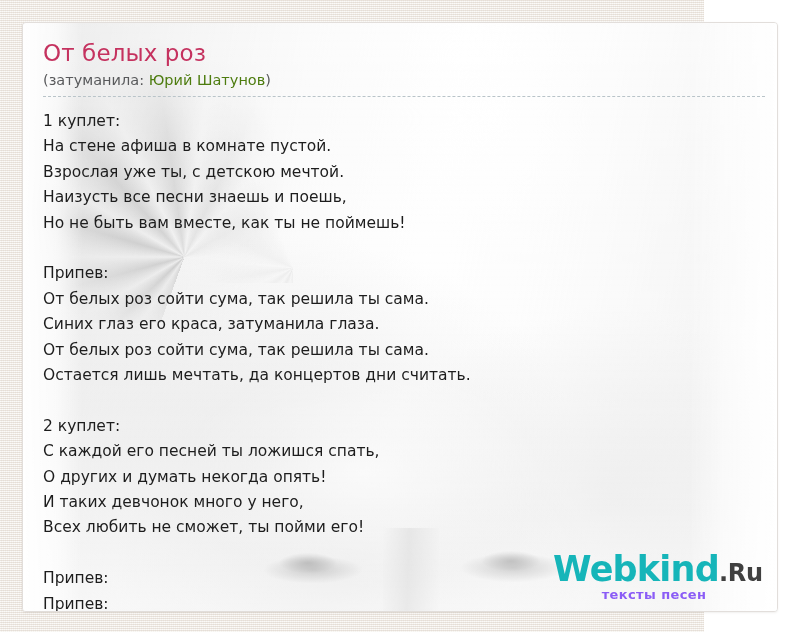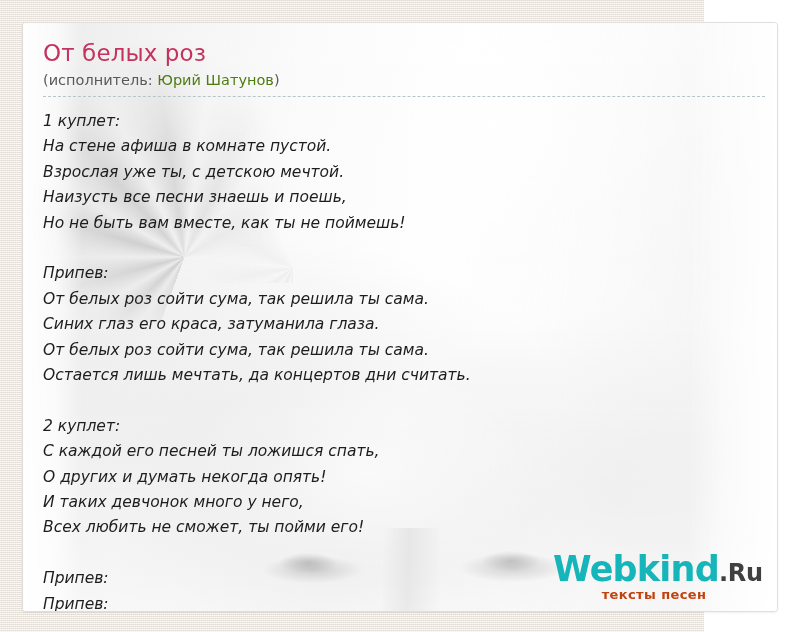--- a/index.html
+++ b/index.html
@@ -161,21 +161,21 @@
     width: 722px;
   }
 
   .lyrics-body {
     margin-top: 12px;
     font-size: 15.5px;
     line-height: 25.4px;
     color: #1d1d1d;
     white-space: pre-wrap;
   }
-  .lyric-line { min-height: 25.4px; font-style: italic; }
+  .lyric-line { min-height: 25.4px; }
   .lyric-line.blank { height: 25.4px; }
 
   
   .site-logo {
     position: absolute;
     right: 14px;
     bottom: 10px;
     z-index: 4;
     text-align: center;
     line-height: 1;
@@ -188,21 +188,21 @@
     letter-spacing: -0.8px;
     line-height: 36px;
   }
   .logo-web   { color: #16b5b9; margin-left: 8px; }
   .logo-dotru { color: #404040; font-size: 24px; letter-spacing: -0.2px; }
   .logo-tagline {
     margin-top: -3px;
     font-size: 13px;
     font-weight: bold;
     letter-spacing: 0.4px;
-    color: #c2410c;
+    color: #8b5cf6;
   }
 </style>
 </head>
 <body>
 
 <div class="page-frame">
   <div class="lyrics-card">
 
     <div class="bg-photo">
       <div class="ph ph-base"></div>
@@ -216,21 +216,21 @@
       <div class="ph ph-eye-r2"></div>
       <div class="ph ph-veil"></div>
       <div class="ph ph-left-wash"></div>
       <div class="ph ph-right-wash"></div>
     </div>
 
     <div class="card-content">
 
       <h1 class="song-title">От белых роз</h1>
 
-      <p class="artist-line"><span>(исполнитель: </span><a href="#" class="artist-link">Юрий Шатунов</a><span>)</span></p>
+      <p class="artist-line"><span>(затуманила: </span><a href="#" class="artist-link">Юрий Шатунов</a><span>)</span></p>
 
       <hr class="header-rule">
 
       <div class="lyrics-body" id="lyrics-body"><div class="lyric-line">1 куплет:</div><div class="lyric-line">На стене афиша в комнате пустой.</div><div class="lyric-line">Взрослая уже ты, с детскою мечтой.</div><div class="lyric-line">Наизусть все песни знаешь и поешь,</div><div class="lyric-line">Но не быть вам вместе, как ты не поймешь!</div><div class="lyric-line blank">&nbsp;</div><div class="lyric-line">Припев:</div><div class="lyric-line">От белых роз сойти сума, так решила ты сама.</div><div class="lyric-line">Синих глаз его краса, затуманила глаза.</div><div class="lyric-line">От белых роз сойти сума, так решила ты сама.</div><div class="lyric-line">Остается лишь мечтать, да концертов дни считать.</div><div class="lyric-line blank">&nbsp;</div><div class="lyric-line">2 куплет:</div><div class="lyric-line">С каждой его песней ты ложишся спать,</div><div class="lyric-line">О других и думать некогда опять!</div><div class="lyric-line">И таких девчонок много у него,</div><div class="lyric-line">Всех любить не сможет, ты пойми его!</div><div class="lyric-line blank">&nbsp;</div><div class="lyric-line">Припев:</div><div class="lyric-line">Припев:</div></div>
 
     </div>
 
     <div class="site-logo">
       <div class="logo-wordmark"><span class="logo-web">Webkind</span><span class="logo-dotru">.Ru</span></div>
       <div class="logo-tagline">тексты песен</div>

